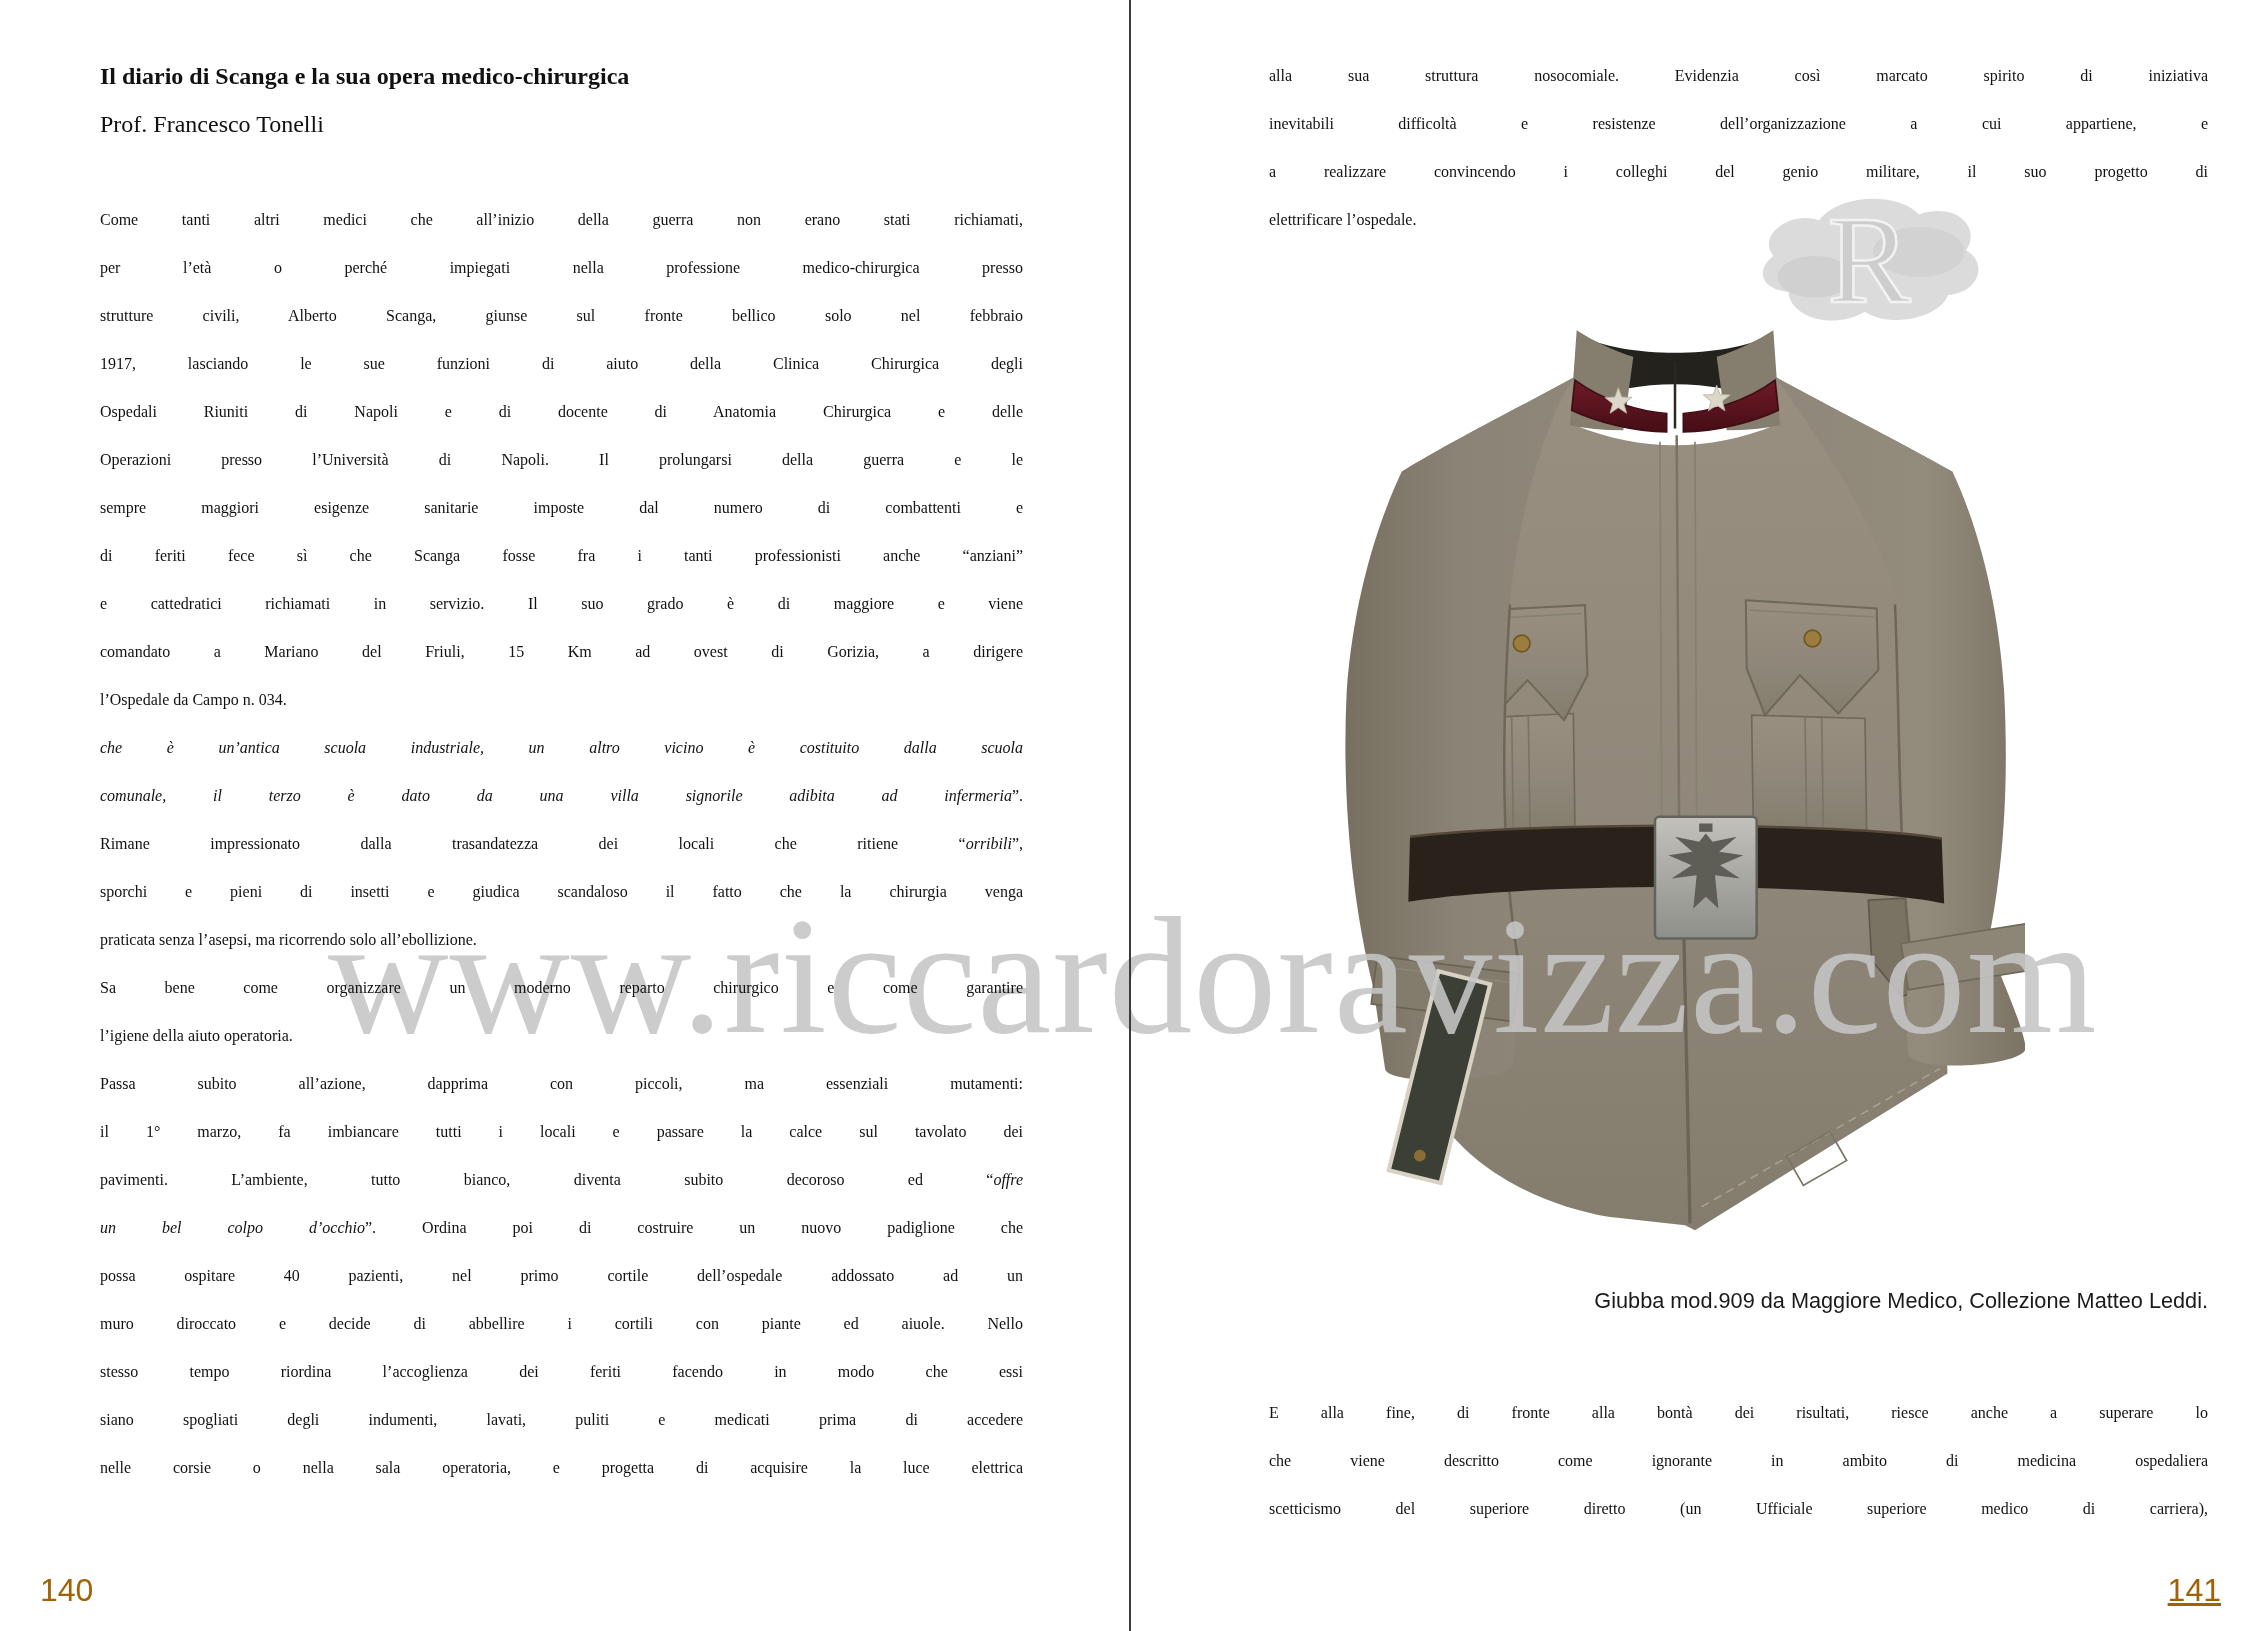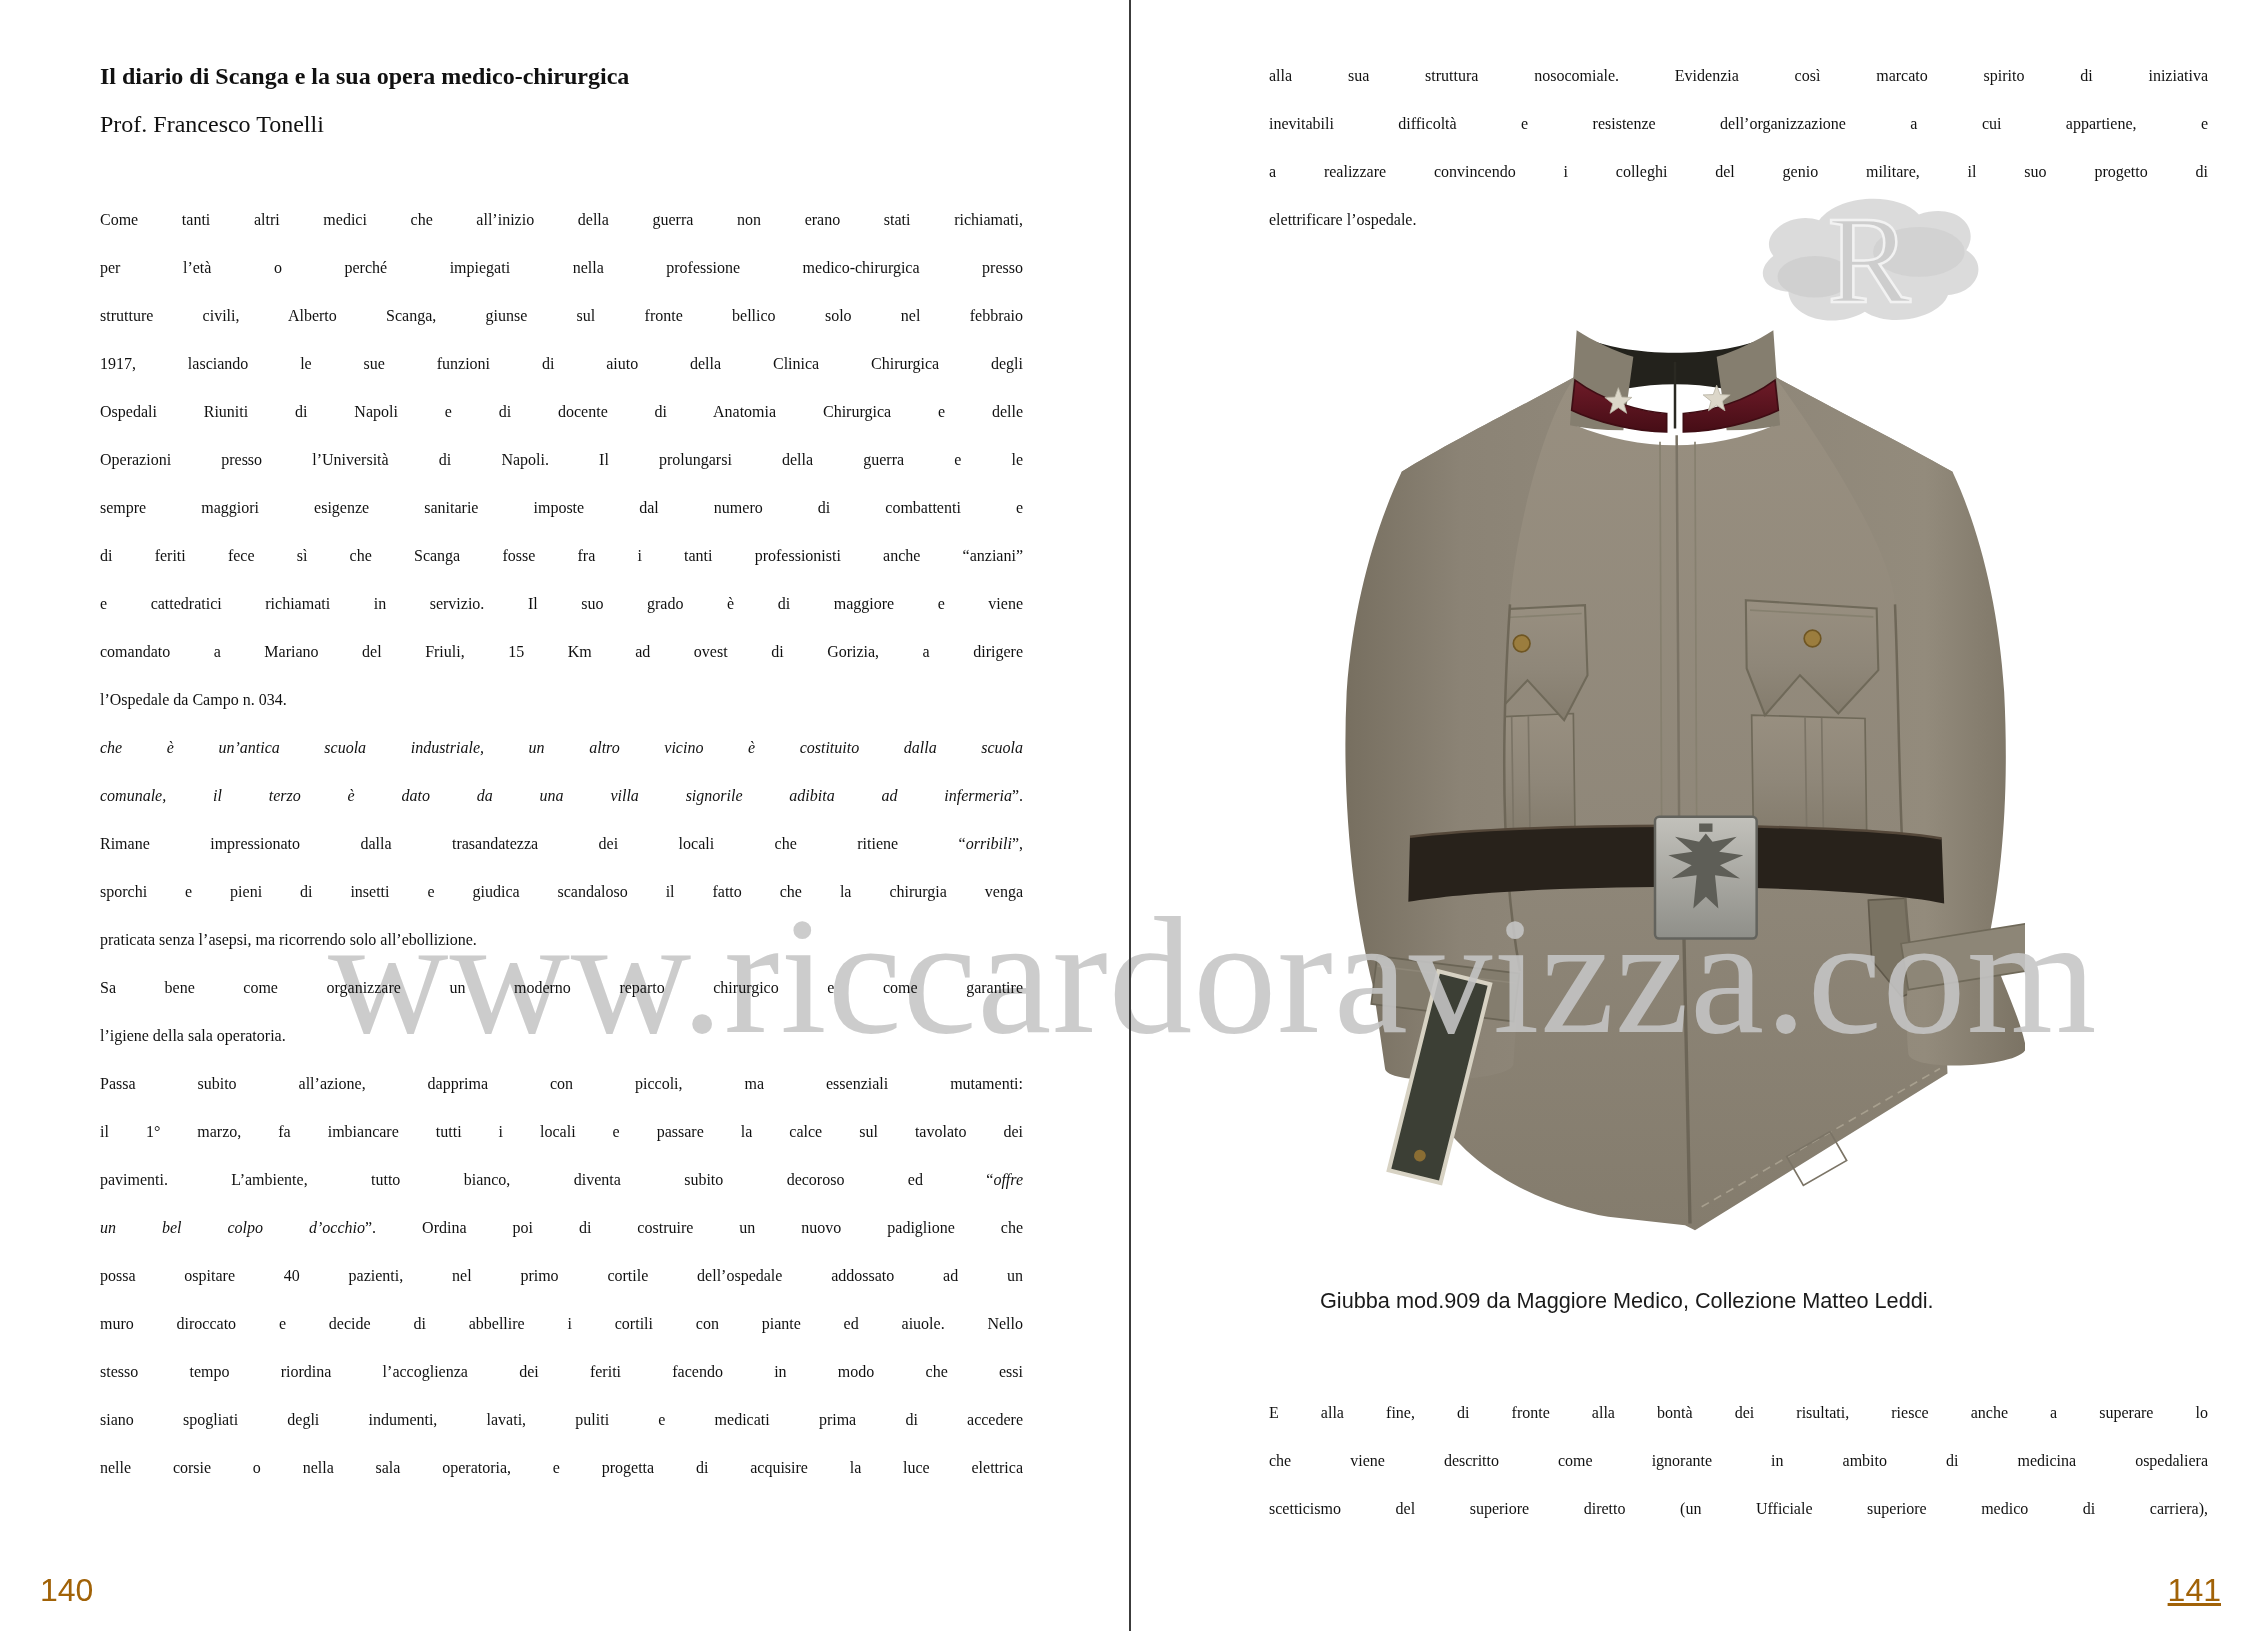--- a/index.html
+++ b/index.html
@@ -18,23 +18,23 @@
     background:var(--divider); z-index:4;}
   
   .textcol{position:absolute; z-index:3;}
   .tline{height:48px; line-height:48px; font-size:16px; white-space:nowrap; overflow:visible;}
   .tline.just{white-space:normal; text-align:justify; text-align-last:justify;}
   .it{font-style:italic;}
   .title-line{height:48px; line-height:48px; font-size:24px; font-weight:bold;}
   .author-line{height:48px; line-height:48px; font-size:24px;}
   .spacer-line{height:48px;}
   .caption{
-    position:absolute; left:1320px; top:1284px; width:939px; z-index:3;
+    position:absolute; left:1269px; top:1284px; width:939px; z-index:3;
     font-family:"Liberation Sans", sans-serif; font-size:21.7px; line-height:33px;
-    text-align:left; color:#1a1a1a;
+    text-align:right; color:#1a1a1a;
   }
   .pagenum{
     position:absolute; bottom:23px; z-index:3;
     font-family:"Liberation Sans", sans-serif; font-size:32px; color:#a16207;
   }
   .pagenum.left{left:40px;}
   .pagenum.right{right:40px;text-decoration:underline;}
   
   .watermark{
     position:absolute; left:328px; top:880px; z-index:2;
@@ -187,21 +187,21 @@
         <div class="tline just"><span>di feriti fece sì che Scanga fosse fra i tanti professionisti anche “anziani”</span></div>
         <div class="tline just"><span>e cattedratici richiamati in servizio. Il suo grado è di maggiore e viene</span></div>
         <div class="tline just"><span>comandato a Mariano del Friuli, 15 Km ad ovest di Gorizia, a dirigere</span></div>
         <div class="tline"><span>l’Ospedale da Campo n. 034.</span></div>
         <div class="tline just"><span class="it">che è un’antica scuola industriale, un altro vicino è costituito dalla scuola</span></div>
         <div class="tline just"><span class="it">comunale, il terzo è dato da una villa signorile adibita ad infermeria</span><span>”.</span></div>
         <div class="tline just"><span>Rimane impressionato dalla trasandatezza dei locali che ritiene “</span><span class="it">orribili</span><span>”,</span></div>
         <div class="tline just"><span>sporchi e pieni di insetti e giudica scandaloso il fatto che la chirurgia venga</span></div>
         <div class="tline"><span>praticata senza l’asepsi, ma ricorrendo solo all’ebollizione.</span></div>
         <div class="tline just"><span>Sa bene come organizzare un moderno reparto chirurgico e come garantire</span></div>
-        <div class="tline"><span>l’igiene della sala operatoria.</span></div>
+        <div class="tline"><span>l’igiene della aiuto operatoria.</span></div>
         <div class="tline just"><span>Passa subito all’azione, dapprima con piccoli, ma essenziali mutamenti:</span></div>
         <div class="tline just"><span>il 1° marzo, fa imbiancare tutti i locali e passare la calce sul tavolato dei</span></div>
         <div class="tline just"><span>pavimenti. L’ambiente, tutto bianco, diventa subito decoroso ed “</span><span class="it">offre</span></div>
         <div class="tline just"><span class="it">un bel colpo d’occhio</span><span>”. Ordina poi di costruire un nuovo padiglione che</span></div>
         <div class="tline just"><span>possa ospitare 40 pazienti, nel primo cortile dell’ospedale addossato ad un</span></div>
         <div class="tline just"><span>muro diroccato e decide di abbellire i cortili con piante ed aiuole. Nello</span></div>
         <div class="tline just"><span>stesso tempo riordina l’accoglienza dei feriti facendo in modo che essi</span></div>
         <div class="tline just"><span>siano spogliati degli indumenti, lavati, puliti e medicati prima di accedere</span></div>
         <div class="tline just"><span>nelle corsie o nella sala operatoria, e progetta di acquisire la luce elettrica</span></div>
       </div>

